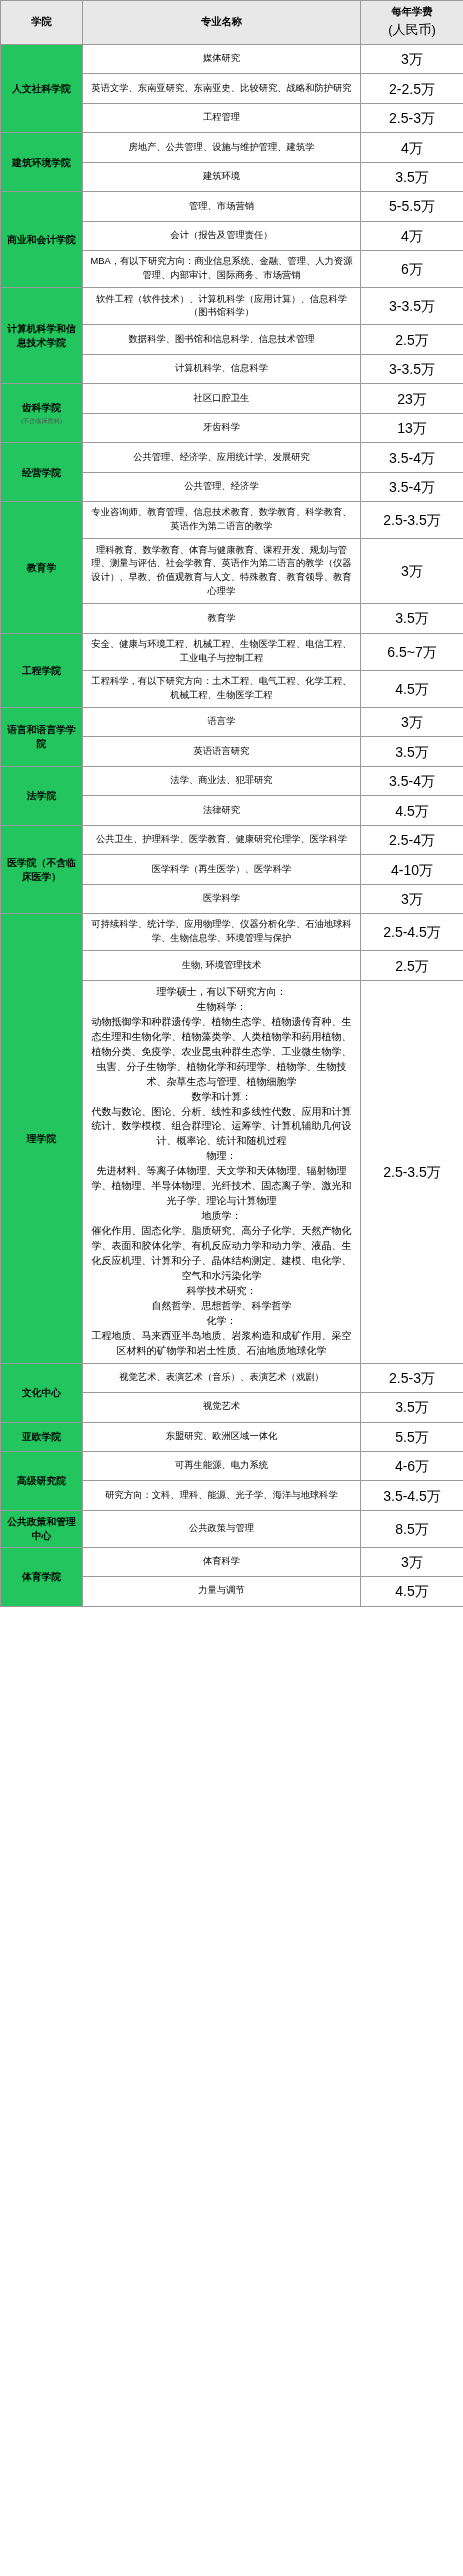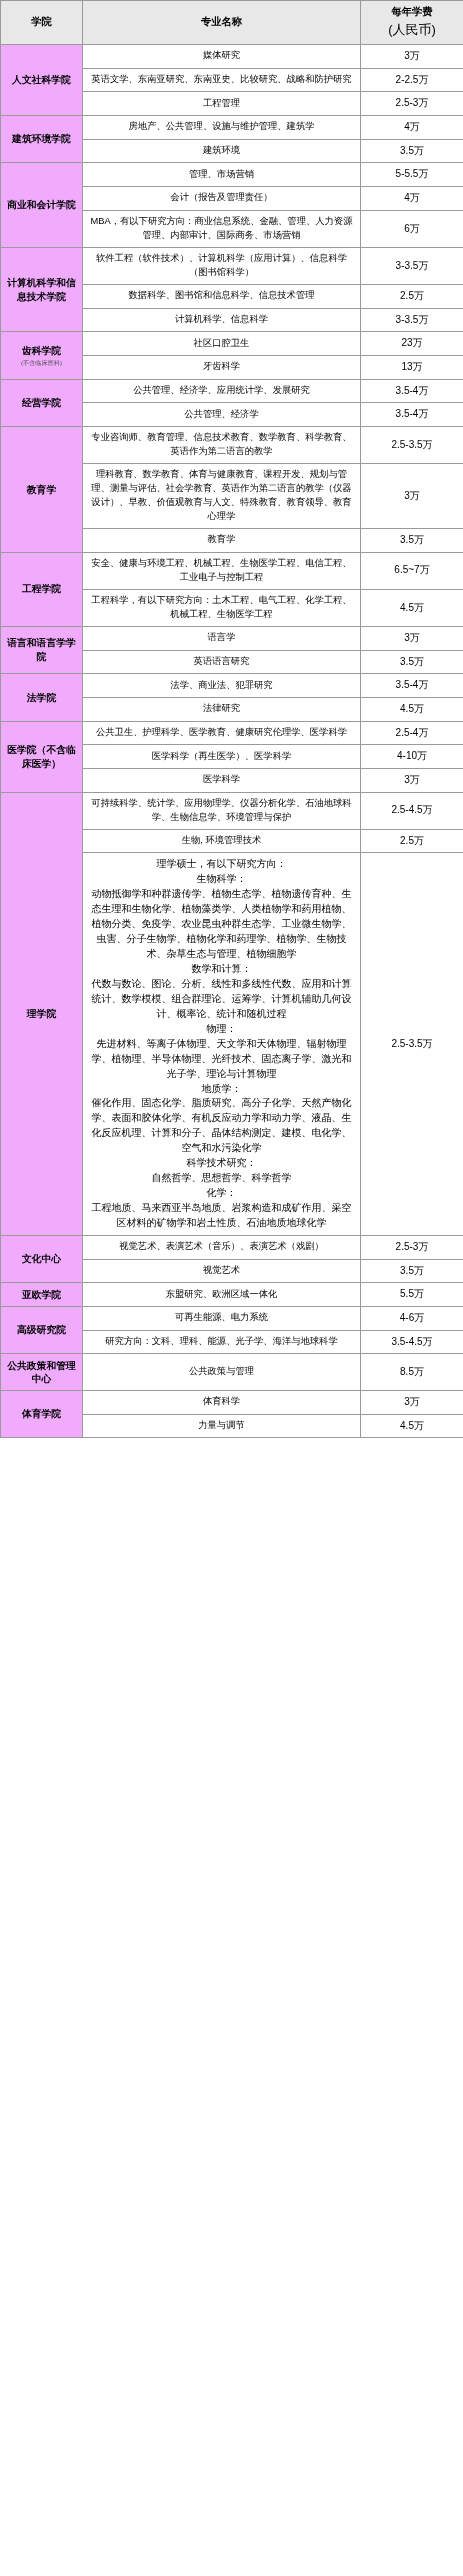--- a/index.html
+++ b/index.html
@@ -44,39 +44,39 @@
   }
   thead th .sub {
     display: block;
     font-size: 13px;
     font-weight: normal;
     margin-top: 1px;
   }
   td.college {
     text-align: center;
     font-weight: bold;
-    background: #f0abfc;
+    background: #22c55e;
     font-size: 9.8px;
     line-height: 1.4;
   }
   td.college .note {
     display: block;
     font-size: 6.2px;
     font-weight: normal;
     color: #555555;
     margin-top: 1.5px;
   }
   td.major {
     text-align: center;
     font-size: 9.3px;
     line-height: 1.5;
   }
   td.fee {
     text-align: center;
-    font-size: 10px;
+    font-size: 14px;
     white-space: nowrap;
   }
   .rich {
     white-space: pre-wrap;
     font-size: 10px;
     line-height: 1.45;
   }
 </style>
 </head>
 <body>

